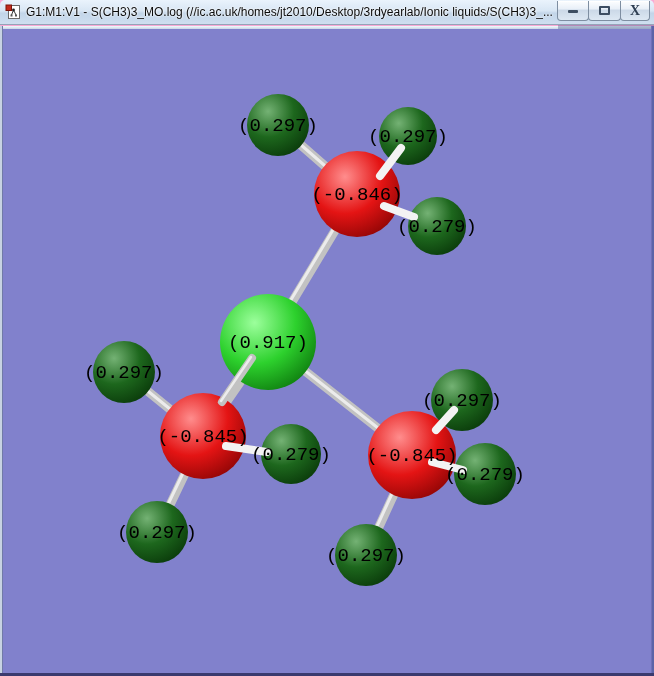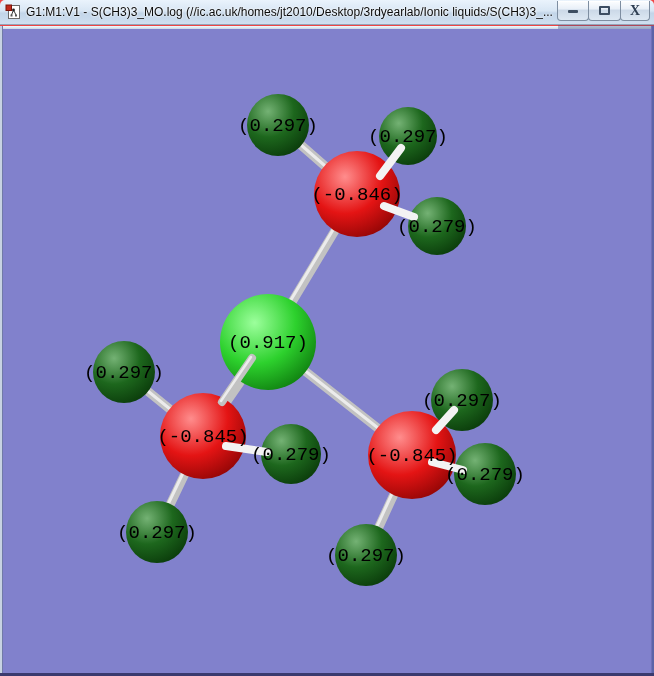--- a/index.html
+++ b/index.html
@@ -64,21 +64,21 @@
     background:#3a3a6e;}
   svg.scene{display:block;width:648px;height:644px;}
   text.charge{
     font-family:"Liberation Mono","DejaVu Sans Mono",monospace;
     font-size:19px;
   }
 </style>
 </head>
 <body>
 
-<div class="window" style="background: #ef4444;">
+<div class="window" style="background: #f9a8d4;">
 
   <div class="titlebar">
     <span class="app-icon">
       <svg viewBox="0 0 16 16" width="16" height="16">
         <rect x="3.5" y="1.5" width="11" height="13" fill="#ffffff" stroke="#6b6b6b" stroke-width="1"></rect>
         <rect x="1" y="1" width="5.5" height="5.5" fill="#c22a1c" stroke="#7c1309" stroke-width="1"></rect>
         <line x1="8.5" y1="6" x2="6.5" y2="11" stroke="#3a3a3a" stroke-width="1"></line>
         <line x1="8.5" y1="6" x2="11" y2="11" stroke="#3a3a3a" stroke-width="1"></line>
         <circle cx="8.5" cy="6" r="1.4" fill="#222222"></circle>
         <rect x="5.5" y="10.5" width="2" height="2" fill="#555555"></rect>

